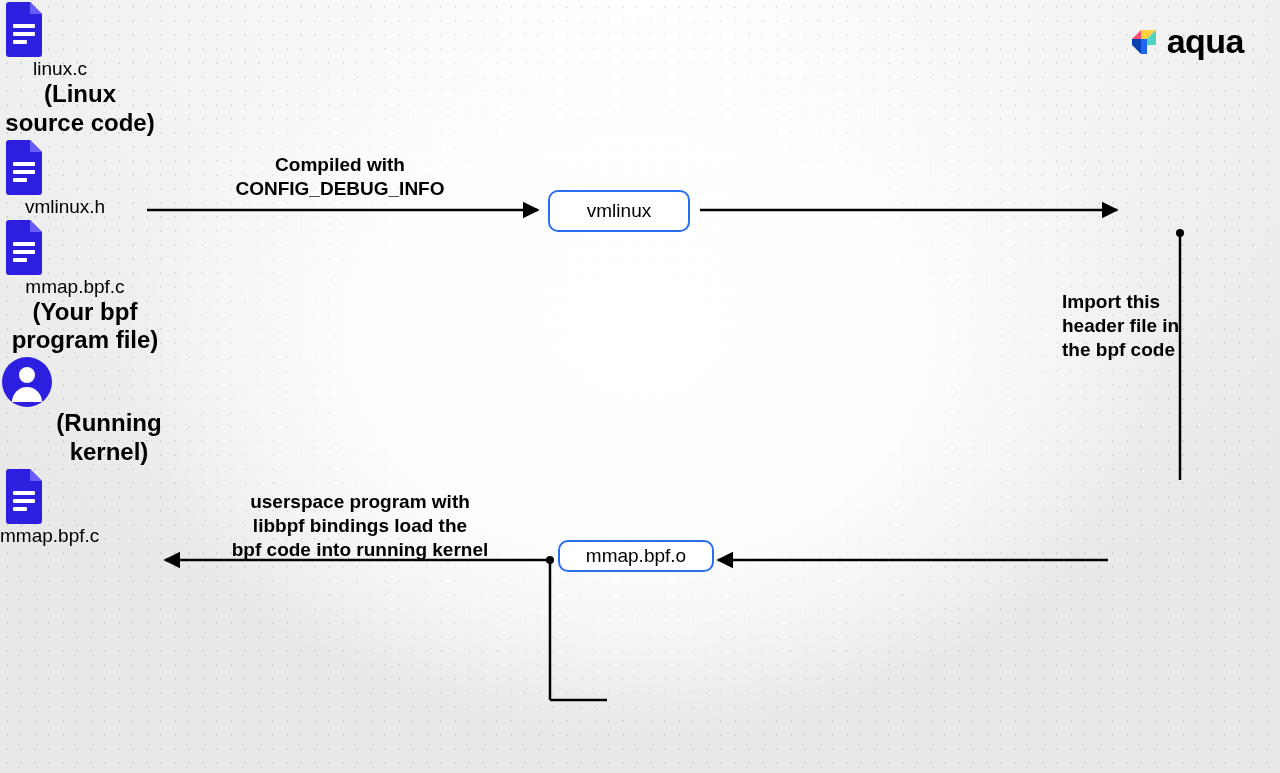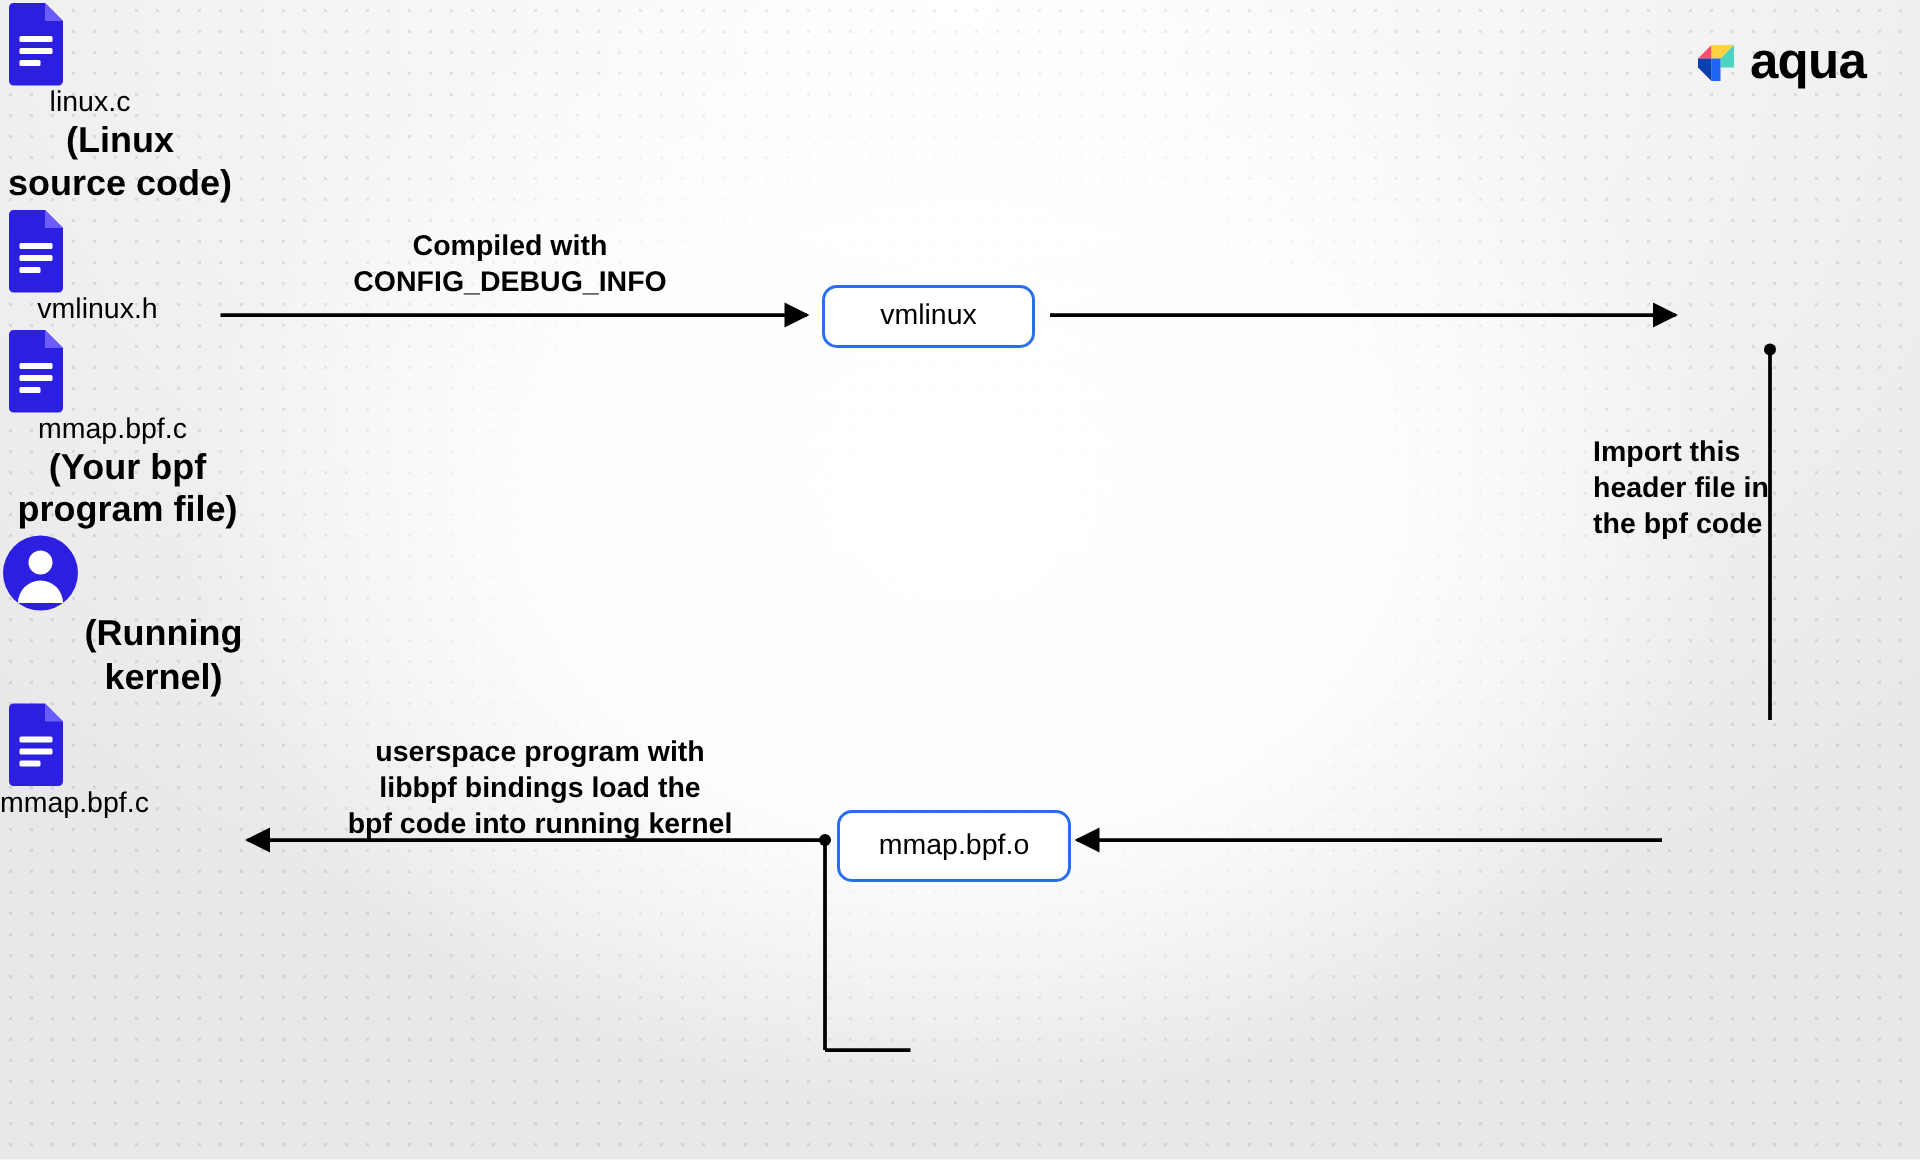--- a/index.html
+++ b/index.html
@@ -171,21 +171,21 @@
         <rect x="13" y="24" width="22" height="4" rx="1" fill="#fff"></rect>
         <rect x="13" y="32" width="22" height="4" rx="1" fill="#fff"></rect>
         <rect x="13" y="40" width="14" height="4" rx="1" fill="#fff"></rect>
       </svg>
   </div>
   <div class="node-label" style="left:1110px; top:543px; width:150px;">mmap.bpf.c</div>
   <div class="node-sub" style="left:1100px; top:572px; width:170px; white-space:pre;">(Your bpf
 program file)</div>
 
 
-  <div class="box" style="left:558px; top:540px; width:156px; height:48px;">
+  <div class="box" style="left:558px; top:540px; width:156px; height:32px;">
     <span>mmap.bpf.o</span>
   </div>
 
   <div class="edge-label" style="left:195px; top:490px; width:330px;">userspace program with
 libbpf bindings load the
 bpf code into running kernel</div>
 
   <div class="person-icon" style="left:85px; top:506px;">
     <svg viewBox="0 0 54 54">
         <circle cx="27" cy="27" r="25" fill="#2c1fe0"></circle>

